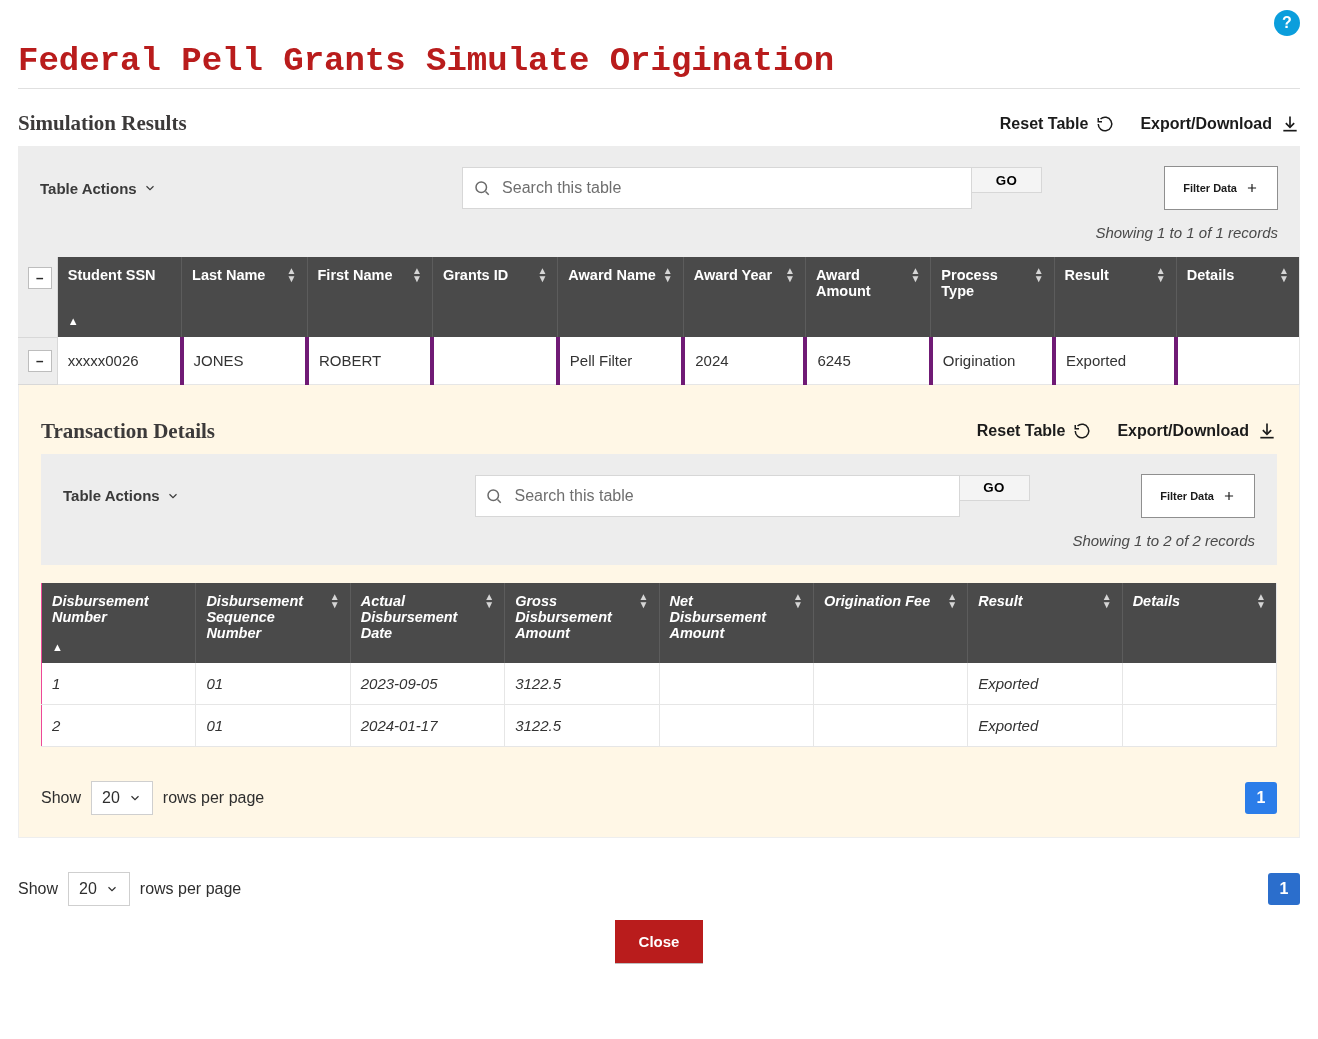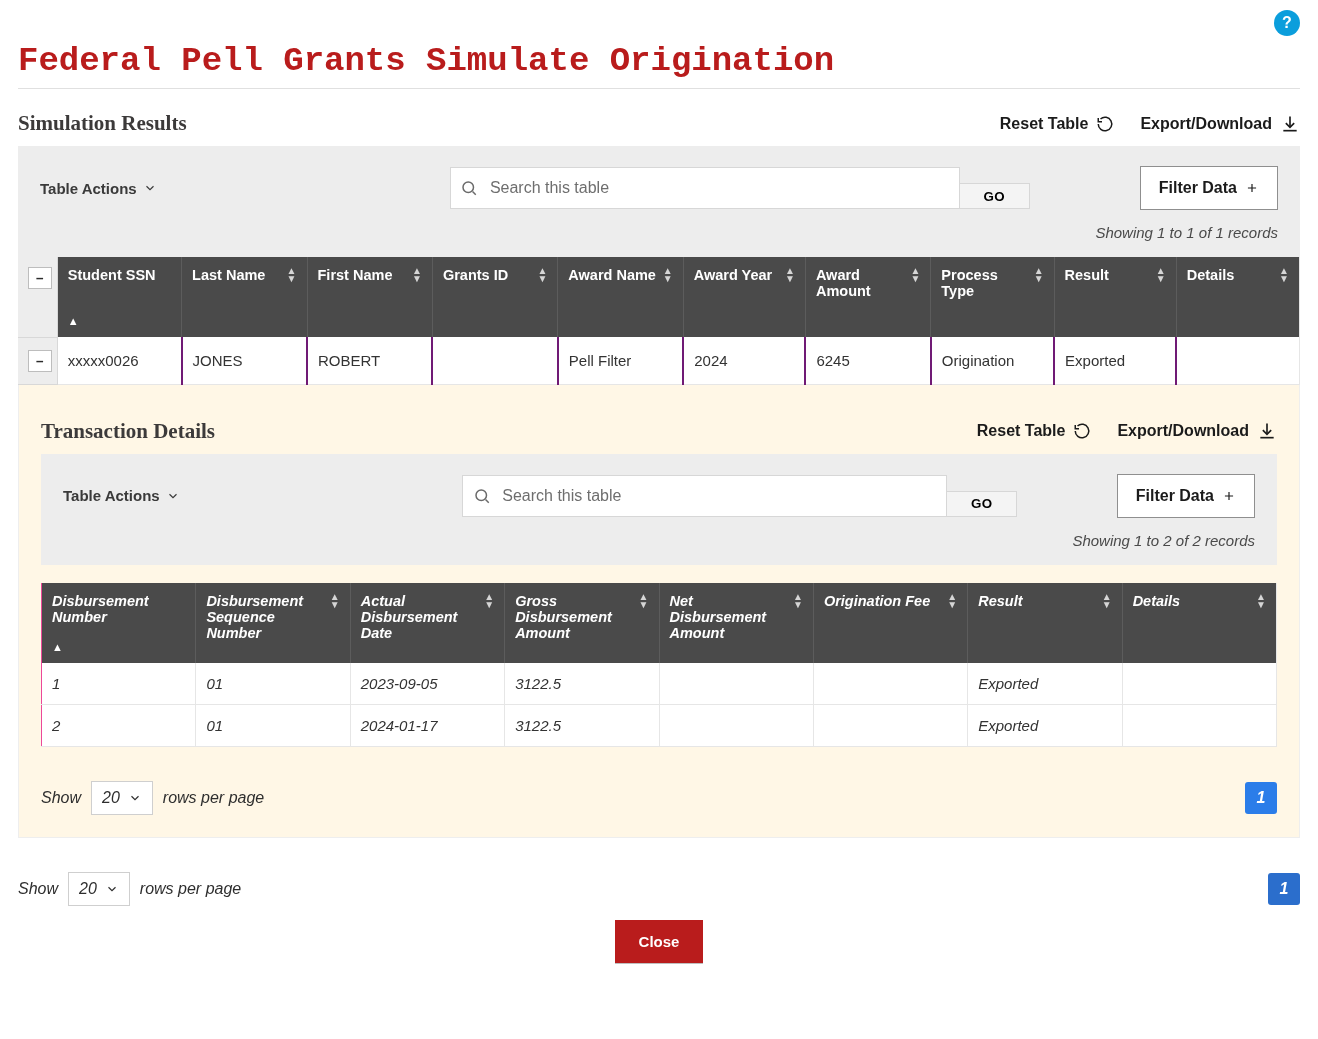--- a/index.html
+++ b/index.html
@@ -62,21 +62,21 @@
   }
   .toolbar {
     display:flex; align-items:center; gap: 18px;
     justify-content: space-between;
   }
   .toolbar-left { display:flex; align-items:center; gap:8px; min-width: 300px; }
   .ta-label {
     font-weight:700; color:#3a3a3a; font-size:15px;
     display:flex; align-items:center; gap:6px; cursor:pointer;
   }
-  .toolbar-center { display:flex; align-items:flex-end; }
+  .toolbar-center { display:flex; align-items:flex-start; }
   .search-wrap {
     display:flex; align-items:center;
     background:#fff; border:1px solid #d7d7d7;
     height:42px; width:510px;
   }
   .search-wrap .sicon { width:40px; text-align:center; color:#6a6a6a; }
   .search-input {
     border:0; outline:0; height:100%; width:100%;
     font-size:16px; color:#333;
     padding-right:12px;
@@ -84,21 +84,21 @@
   .search-input::placeholder { color:#6e6e6e; }
   .go-btn {
     height:26px; width:70px;
     border:1px solid #d7d7d7; border-left:0;
     background:#f4f4f4; font-weight:700; letter-spacing:0.5px;
     cursor:pointer;
   }
   .filter-btn {
     height:44px; padding:0 18px;
     border:1px solid #8f8f8f; background:#fff;
-    font-weight:700; font-size:16px; color:#1b1b1b;
+    font-weight:700; font-size:11px; color:#1b1b1b;
     display:flex; align-items:center; gap:8px;
     cursor:pointer;
   }
   .showing {
     display:flex; justify-content:flex-end;
     font-style: italic; color:#4a4a4a;
     margin-top: 14px; font-size:15px;
   }
   
   .data-table {
@@ -119,41 +119,40 @@
     display:flex; align-items:flex-start; justify-content:space-between; gap:6px;
     min-height: 44px;
   }
   .sort-icons { display:flex; flex-direction:column; line-height:8px; font-size:10px; color:#d6d6d6; }
   .caret-up::before { content:"▲"; }
   .caret-down::before { content:"▼"; }
   .asc-ind { margin-top:4px; font-size:11px; color:#ffffff; align-self:center; }
   .data-table td {
     background:#fff; color:#333; font-size:15px;
     padding:12px 10px; border-bottom:1px solid #e6e6e6;
-    border-right:2px solid #701a75;
+    border-right:4px solid #701a75;
   }
   .data-table th:last-child, .data-table td:last-child { border-right:1px solid #e6e6e6; }
   .data-table td.expander button, .data-table th.expander button {
     border:1px solid #bdbdbd; background:#fff; width:24px; height:22px; line-height:20px;
     font-weight:800; cursor:pointer; color:#2b2b2b;
   }
   
   .detail-panel {
     background: var(--cream);
     padding: 34px 22px 22px 22px;
     border:1px solid #eee; border-top:0;
   }
   .detail-panel .panel { background: var(--panel); }
   .detail-table td { border-right:1px solid #e6e6e6; }
   .detail-table { border-left: 1px solid #ec4899; font-style: italic; }
   
   .pager-row {
     display:flex; align-items:center; justify-content:space-between;
     margin-top: 34px;
-    font-style: italic;
   }
   .rows-per-page { display:flex; align-items:center; gap:10px; color:#2e2e2e; font-size:16px; }
   .select-wrap {
     display:flex; align-items:center; gap:8px;
     border:1px solid #cfcfcf; background:#fff; height:34px;
     padding:0 10px;
   }
   .page-num {
     background: var(--accent); color:#fff; width:32px; height:32px;
     display:flex; align-items:center; justify-content:center; border-radius:3px;

